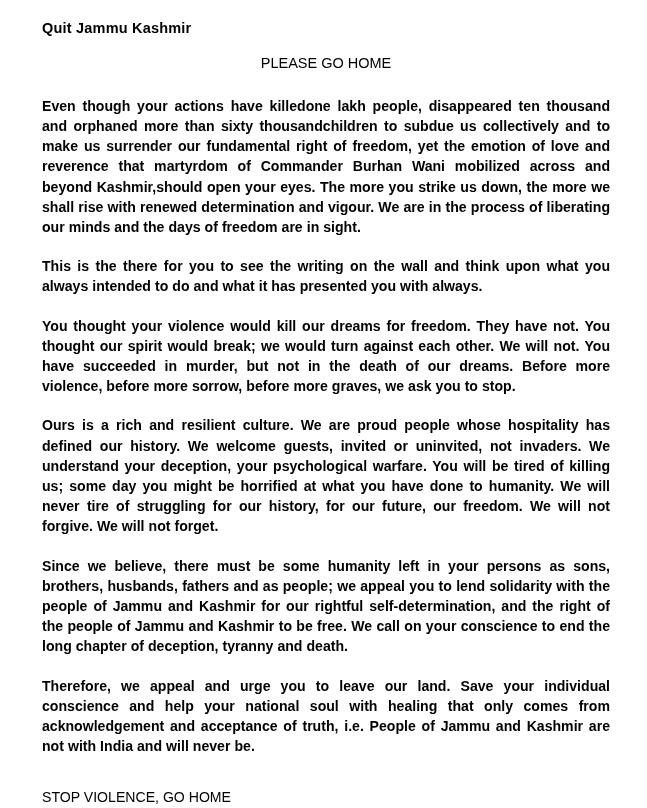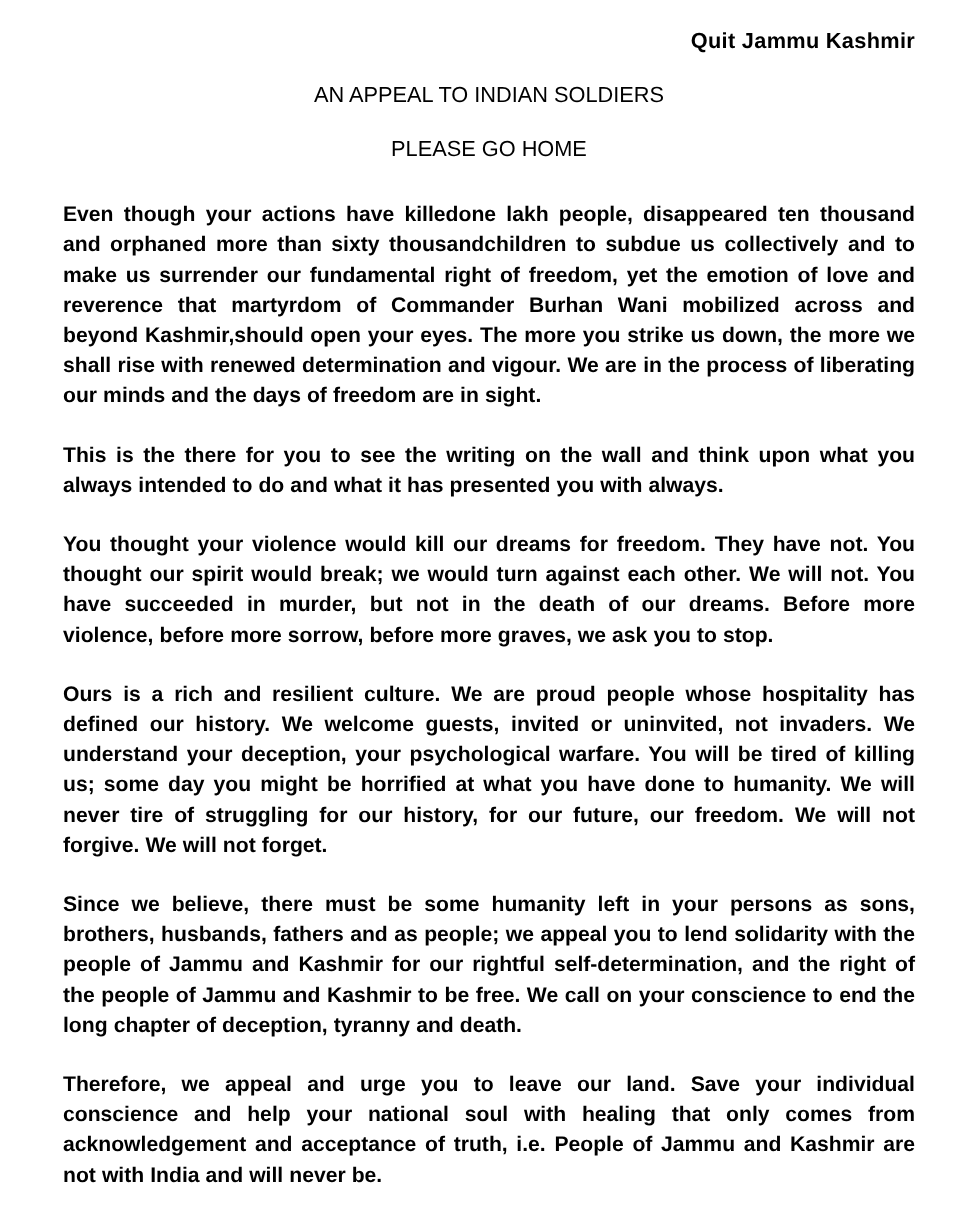--- a/index.html
+++ b/index.html
@@ -28,21 +28,21 @@
     position: absolute;
     left: 42px;
     top: 0;
     width: 568px;
   }
 
   
   .doc-title {
     margin: 0;
     padding-top: 20px;
-    text-align: right;
+    text-align: left;
     font-size: 14.5px;
     font-weight: bold;
     letter-spacing: 0.2px;
     line-height: 1.2;
   }
 
   .doc-subtitle {
     margin: 0;
     padding-top: 19px;
     text-align: center;
@@ -64,21 +64,21 @@
   p.para {
     margin: 0 0 19px 0;
     font-size: 14.1px;
     line-height: 20.2px;
     text-align: justify;
     text-justify: inter-word;
     word-spacing: 0.1px;
   }
 
   p.para:last-child {
-    margin-bottom: 0;
+    margin-bottom: 10px;
   }
 
   
   .closing {
     padding-top: 21px;
   }
 
   .closing-line {
     margin: 0;
     font-size: 14.1px;
@@ -88,21 +88,20 @@
   }
 </style>
 </head>
 <body>
 
 <div class="page">
   <div class="content">
 
     <h1 class="doc-title">Quit Jammu Kashmir</h1>
 
-    <h2 class="doc-subtitle">AN APPEAL TO INDIAN SOLDIERS</h2>
 
     <h2 class="doc-subtitle second">PLEASE GO HOME</h2>
 
     <div class="body-block">
       <p class="para">Even though your actions have killedone lakh people, disappeared ten thousand and orphaned more than sixty thousandchildren to subdue us collectively and to make us surrender our fundamental right of freedom, yet the emotion of love and reverence that martyrdom of Commander Burhan Wani mobilized across and beyond Kashmir,should open your eyes. The more you strike us down, the more we shall rise with renewed determination and vigour. We are in the process of liberating our minds and the days of freedom are in sight.</p>
       <p class="para">This is the there for you to see the writing on the wall and think upon what you always intended to do and what it has presented you with always.</p>
       <p class="para">You thought your violence would kill our dreams for freedom. They have not. You thought our spirit would break; we would turn against each other. We will not. You have succeeded in murder, but not in the death of our dreams. Before more violence, before more sorrow, before more graves, we ask you to stop.</p>
       <p class="para">Ours is a rich and resilient culture. We are proud people whose hospitality has defined our history. We welcome guests, invited or uninvited, not invaders. We understand your deception, your psychological warfare. You will be tired of killing us; some day you might be horrified at what you have done to humanity. We will never tire of struggling for our history, for our future, our freedom. We will not forgive. We will not forget.</p>
       <p class="para">Since we believe, there must be some humanity left in your persons as sons, brothers, husbands, fathers and as people; we appeal you to lend solidarity with the people of Jammu and Kashmir for our rightful self-determination, and the right of the people of Jammu and Kashmir to be free. We call on your conscience to end the long chapter of deception, tyranny and death.</p>
       <p class="para">Therefore, we appeal and urge you to leave our land. Save your individual conscience and help your national soul with healing that only comes from acknowledgement and acceptance of truth, i.e. People of Jammu and Kashmir are not with India and will never be.</p>

